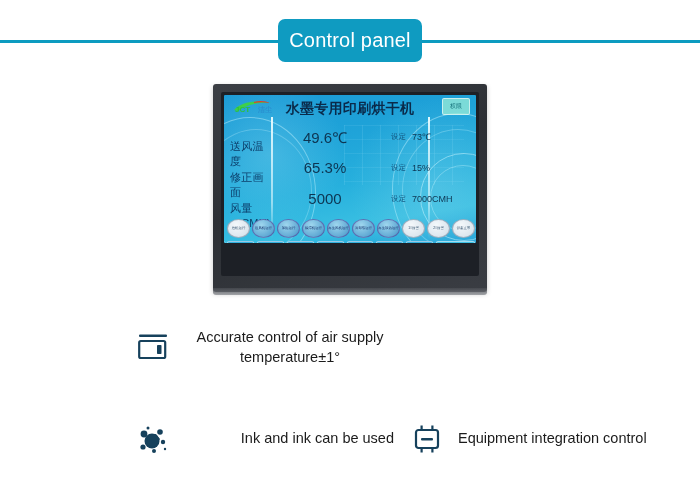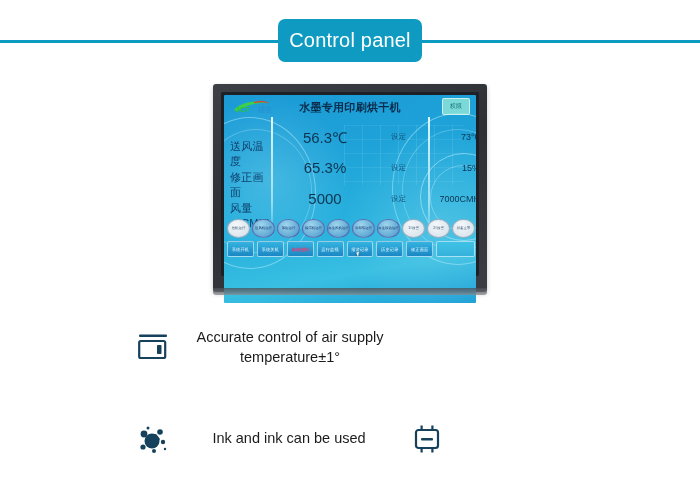--- a/index.html
+++ b/index.html
@@ -79,21 +79,21 @@
     border-radius: 0 0 3px 3px;
     opacity: 0.75;
   }
 
   
   .screen {
     position: absolute;
     left: 11px;
     top: 11px;
     width: 252px;
-    height: 208px;
+    height: 148px;
     border-radius: 1px;
     overflow: hidden;
     background:
       radial-gradient(circle at 85% 62%, rgba(120,210,235,0.40) 0%, rgba(120,210,235,0) 38%),
       radial-gradient(circle at 18% 40%, rgba(150,225,245,0.30) 0%, rgba(150,225,245,0) 34%),
       linear-gradient(170deg, #1b9ad6 0%, #1ea2d8 28%, #27b0dd 58%, #39bfe2 80%, #1f9fd6 100%);
   }
   
   .scr-arc {
     position: absolute;
@@ -140,21 +140,21 @@
     width: 56px; height: 15px;
     display: flex;
     align-items: center;
   }
   .logo-svg { display:block; }
   .hmi-title {
     position: absolute;
     left: 0; top: 5px;
     width: 252px;
     text-align: center;
-    font-size: 11px;
+    font-size: 14px;
     font-weight: bold;
     color: #0a2a4a;
     letter-spacing: 0.3px;
   }
   .hmi-auth {
     position: absolute;
     right: 6px; top: 3px;
     width: 26px; height: 15px;
     background: rgba(150,235,215,0.78);
     border: 1px solid rgba(255,255,255,0.6);
@@ -199,23 +199,23 @@
   .cell-set {
     position: absolute;
     left: 148px;
     width: 34px;
     text-align: right;
     font-size: 7.5px;
     color: #12557f;
   }
   .cell-setval {
     position: absolute;
-    left: 194px;
+    left: 188px;
     width: 62px;
-    text-align: right;
+    text-align: left;
     font-size: 9px;
     color: #0d3552;
   }
 
   
   .hmi-circles {
     position: absolute;
     left: 3px;
     top: 124px;
     width: 248px;
@@ -314,21 +314,21 @@
     justify-content: center;
     color: #16415c;
   }
   .feat-text {
     font-size: 14.5px;
     color: #1b1b1b;
     line-height: 1.35;
   }
   .feat.f0 .feat-text { width: 218px; text-align: center; }
   .feat.f1 .feat-text { width: 226px; text-align: center; }
-  .feat.f2 .feat-text { width: 210px; text-align: center; }
+  .feat.f2 .feat-text { width: 210px; text-align: right; }
   .feat.f3 .feat-text { width: 226px; text-align: left; }
 </style>
 </head>
 <body>
 
 <div class="header-wrap">
   <div class="header-rule"></div>
   <div class="header-badge">Control panel</div>
 </div>
 
@@ -355,21 +355,21 @@
           <text x="26" y="13" font-family="Liberation Sans, sans-serif" font-size="7" font-weight="bold" fill="#2a8fd0">洁尘</text>
         </svg>
       </div>
       <div class="hmi-title">水墨专用印刷烘干机</div>
       <div class="hmi-auth">权限</div>
     </div>
 
     <div class="hmi-rows">
       <div class="hmi-row">
         <div class="cell-label">送风温度</div>
-        <div class="cell-value">56.3℃</div>
+        <div class="cell-value">49.6℃</div>
         <div class="cell-set">设定</div>
         <div class="cell-setval">73℃</div>
       </div>
       <div class="hmi-row">
         <div class="cell-label">修正画面</div>
         <div class="cell-value">65.3%</div>
         <div class="cell-set">设定</div>
         <div class="cell-setval">15%</div>
       </div>
       <div class="hmi-row">
@@ -444,15 +444,16 @@
     <div class="feat-icon">
       <svg width="32" height="32" viewBox="0 0 32 32">
         <rect x="5" y="7" width="22" height="18" rx="2.5" fill="none" stroke="#16415c" stroke-width="2.2"></rect>
         <rect x="10" y="15" width="12" height="2.4" rx="1" fill="#16415c"></rect>
         <rect x="9.5" y="2.5" width="2.2" height="5" fill="#16415c"></rect>
         <rect x="20.3" y="2.5" width="2.2" height="5" fill="#16415c"></rect>
         <rect x="9.5" y="24.5" width="2.2" height="5" fill="#16415c"></rect>
         <rect x="20.3" y="24.5" width="2.2" height="5" fill="#16415c"></rect>
       </svg>
     </div>
+    <div class="feat-text">Equipment integration control</div>
   </div>
 
 </div>
 
 </body></html>

